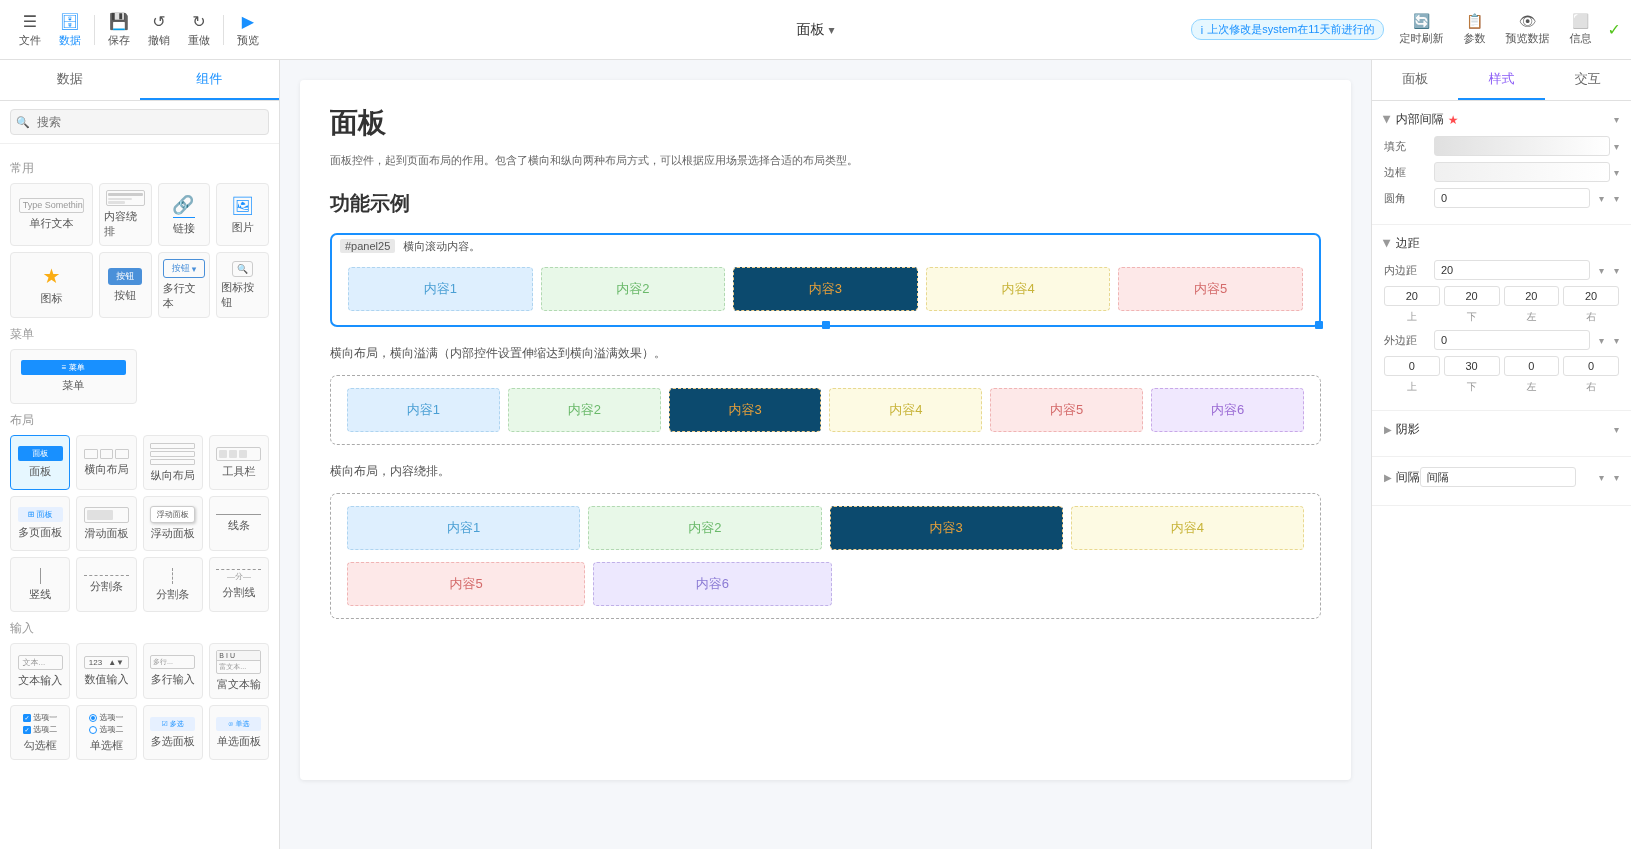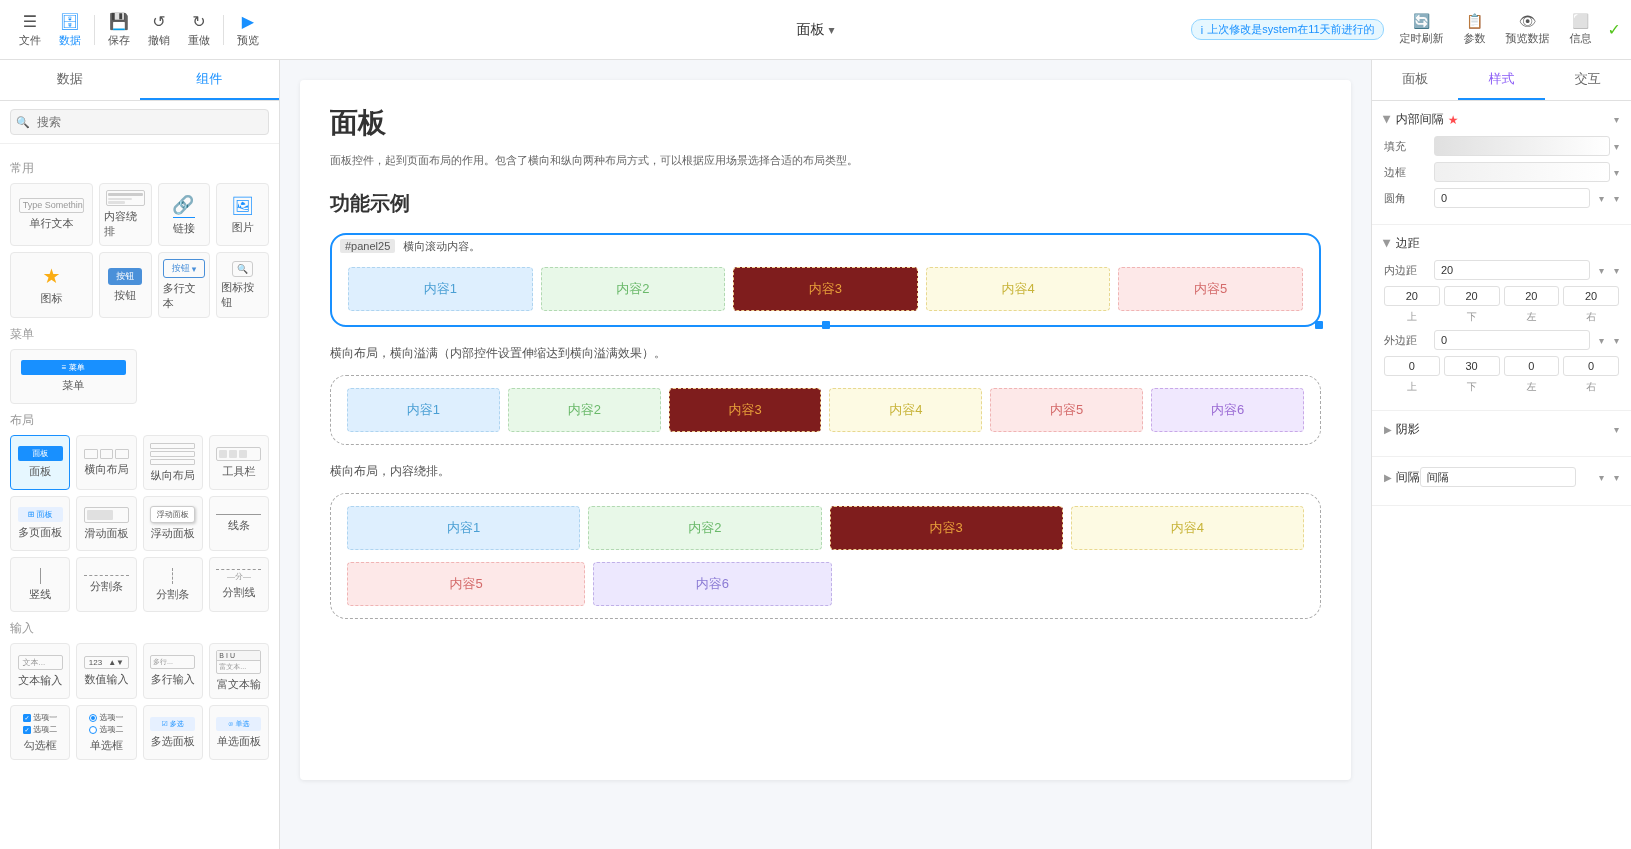--- a/index.html
+++ b/index.html
@@ -451,21 +451,21 @@
       line-height: 1.6;
     }
     .section-title {
       font-size: 20px;
       font-weight: bold;
       color: #333;
       margin-bottom: 16px;
     }
     .panel-demo {
       border: 1px dashed #aaa;
-      border-radius: 16px;
+      border-radius: 7px;
       margin-bottom: 16px;
       position: relative;
     }
     .panel-content-row {
       display: flex;
       gap: 0;
       padding: 12px 12px 12px 12px;
       overflow: hidden;
     }
     .content-block {
@@ -474,21 +474,21 @@
       border-radius: 4px;
       display: flex;
       align-items: center;
       justify-content: center;
       font-size: 13px;
       margin: 0 4px;
       border: 1px dashed #bbb;
     }
     .content-block.blue { background: #deeffe; color: #4a9fd4; border-color: #aed4f0; }
     .content-block.green { background: #e8f8e8; color: #6ab96a; border-color: #b2d9b2; }
-    .content-block.orange { background: #7f1d1d; color: #e8a03a; border-color: #f0d090; }
+    .content-block.orange { background: #0c4a6e; color: #e8a03a; border-color: #f0d090; }
     .content-block.yellow { background: #fdfae3; color: #c8b43a; border-color: #e8d890; }
     .content-block.pink { background: #fde8e8; color: #d46a6a; border-color: #f0b4b4; }
     .content-block.purple { background: #f0e8fe; color: #9a6ad4; border-color: #c8a8e8; }
     .content-block.lavender { background: #ede8fe; color: #8a7ad4; border-color: #c0b0e8; }
 
     .panel-selected {
       border: 2px solid #1890ff !important;
     }
     .panel-selected .panel-hint {
       font-size: 11px;

